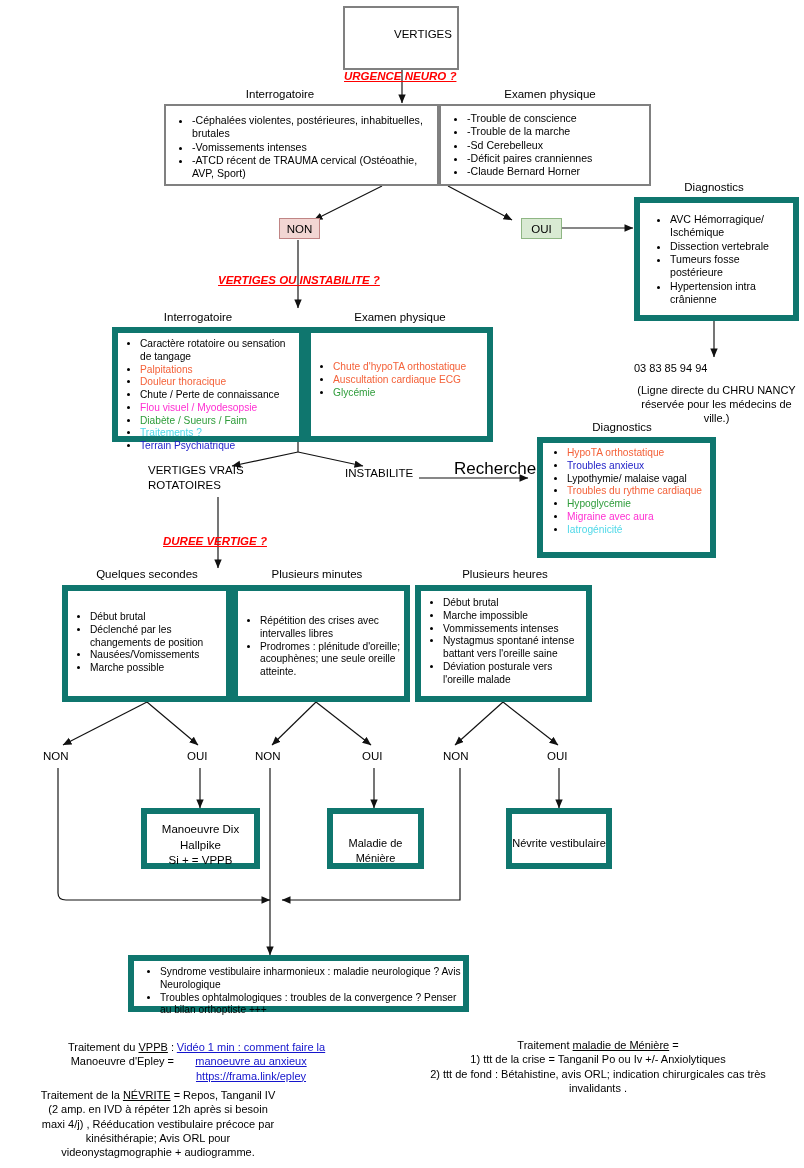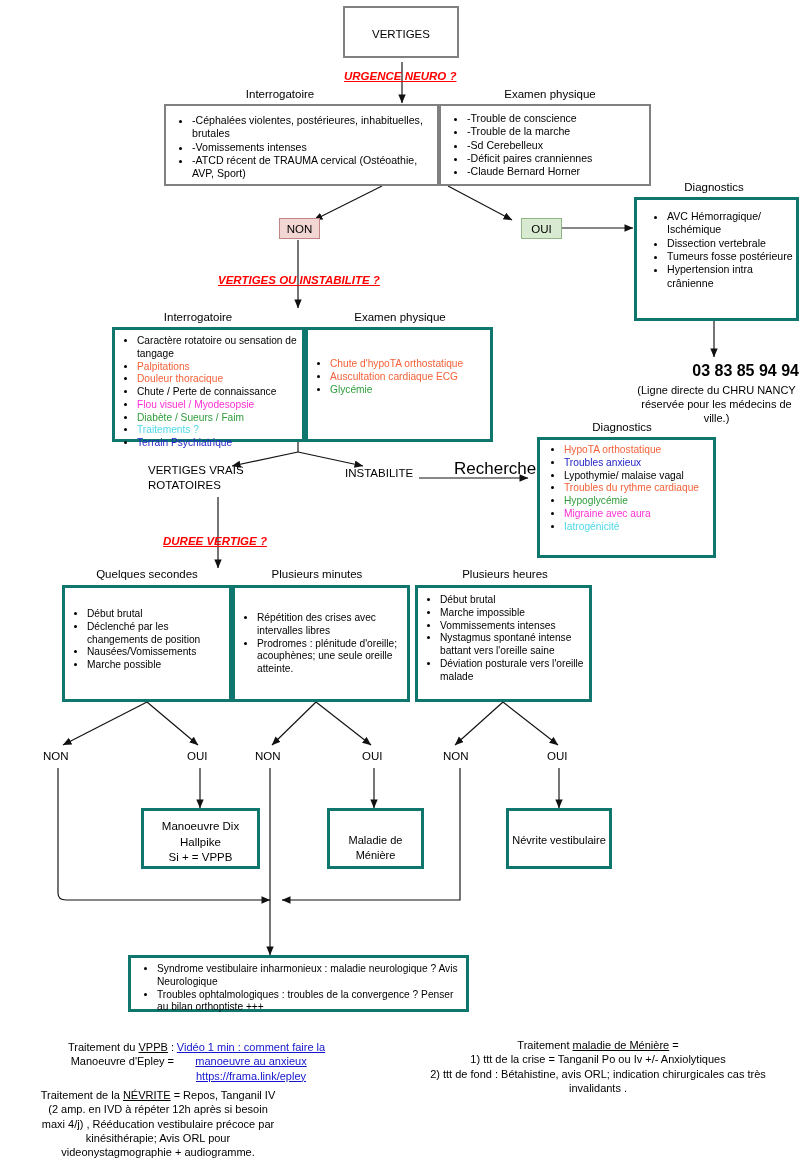--- a/index.html
+++ b/index.html
@@ -9,21 +9,21 @@
     font-family:"Liberation Sans","DejaVu Sans",sans-serif;
     color:#000;
     position:relative;
     overflow:hidden;
   }
   #canvas{position:absolute;left:0;top:0;width:804px;height:1168px;}
   svg.lines{position:absolute;left:0;top:0;width:804px;height:1168px;pointer-events:none;}
 
   .box{
     position:absolute;box-sizing:border-box;
-    border:3px solid #0f766e;
+    border:6px solid #0f766e;
     background:#fff;
   }
   .box.thick{border:2px solid #808080;}
   .hdr{
     position:absolute;
     font-size:11.5px;
     text-align:center;
     color:#000;
     white-space:nowrap;
   }
@@ -45,21 +45,21 @@
     position:absolute;box-sizing:border-box;
     border:1px solid #c08585;background:#f2d6d3;
     font-size:11.5px;text-align:center;
   }
   .tagOUI{
     position:absolute;box-sizing:border-box;
     border:1px solid #8fb684;background:#d9ead3;
     font-size:11.5px;text-align:center;
   }
   .lbl{position:absolute;font-size:11.5px;white-space:nowrap;}
-  .phone{position:absolute;font-size:16px;font-weight:bold;text-align:right;white-space:nowrap;}
+  .phone{position:absolute;font-size:11px;font-weight:normal;text-align:left;white-space:nowrap;}
   .note{position:absolute;font-size:11px;line-height:1.28;text-align:center;}
   .foot{position:absolute;font-size:11px;line-height:1.3;text-align:center;}
   .link{color:#1414cc;text-decoration:underline;}
   .u{text-decoration:underline;}
   .vtitle{position:absolute;font-size:11.5px;text-align:left;line-height:1.3;white-space:nowrap;}
 </style>
 </head>
 <body>
 
 <div id="canvas">
@@ -102,21 +102,21 @@
       <line x1="374" y1="768" x2="374" y2="808" marker-end="url(#ar)"></line>
       <line x1="559" y1="768" x2="559" y2="808" marker-end="url(#ar)"></line>
 
       <path d="M58,768 L58,893 Q58,900 66,900 L270,900" marker-end="url(#ar)"></path>
       <line x1="270" y1="900" x2="270" y2="955" marker-end="url(#ar)"></line>
       <line x1="270" y1="768" x2="270" y2="900"></line>
       <path d="M460,768 L460,900 L282,900" marker-end="url(#ar)"></path>
     </g>
   </svg>
 
-  <div class="box thick" style="left:343px;top:6px;width:116px;height:52px;">
+  <div class="box thick" style="left:343px;top:6px;width:116px;height:64px;padding-left:22px;">
     <div class="boxtext" style="top:19px;">VERTIGES</div>
   </div>
 
   <div class="q" style="left:344px;top:70px;">URGENCE NEURO ?</div>
 
   <div class="hdr" style="left:200px;top:88px;width:160px;">Interrogatoire</div>
   <div class="hdr" style="left:470px;top:88px;width:160px;">Examen physique</div>
 
   <div class="box thick" style="left:164px;top:104px;width:275px;height:82px;">
     <ul class="bl" style="padding-top:8px;padding-left:26px;">

